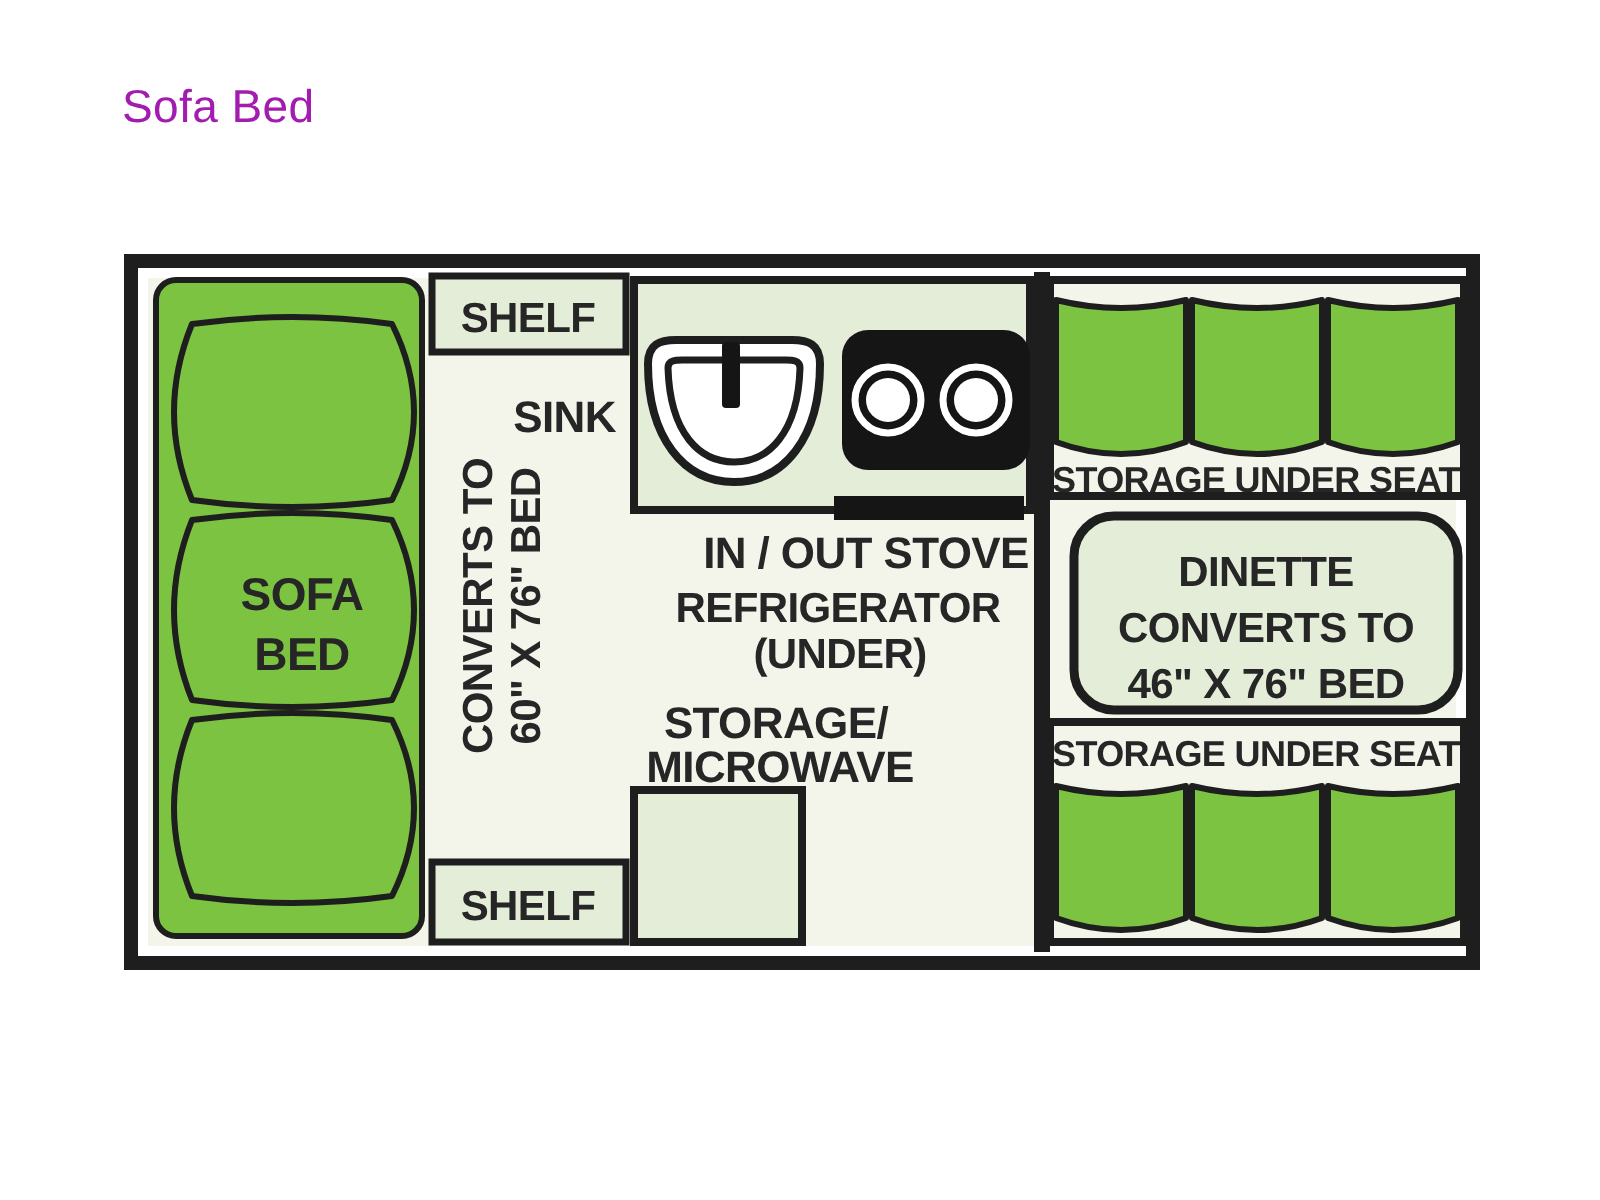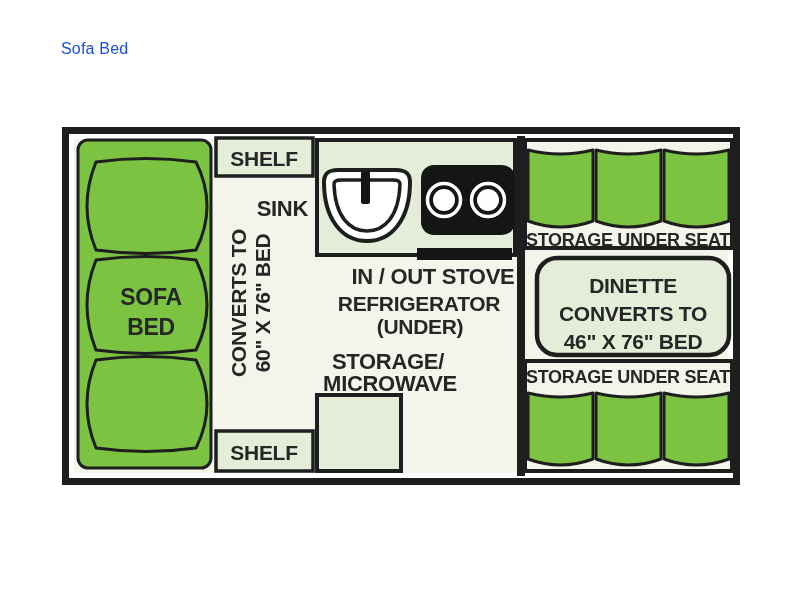--- a/index.html
+++ b/index.html
@@ -1,18 +1,18 @@
 <!DOCTYPE html>
 <html><head>
 <meta charset="utf-8">
 <style>
   html,body{margin:0;padding:0;background:#ffffff;}
   .stage{position:relative;width:800px;height:600px;background:#ffffff;overflow:hidden;
          font-family:"Liberation Sans", sans-serif;}
-  .title{position:absolute;left:61px;top:40px;font-size:16px;color:#1d4ed8;
+  .title{position:absolute;left:61px;top:40px;font-size:23px;color:#a21caf;
          letter-spacing:0.2px;}
   .plan{position:absolute;left:62px;top:127px;}
   text{font-family:"Liberation Sans", sans-serif;font-weight:bold;fill:#262626;
        letter-spacing:-0.3px;}
 </style>
 </head>
 <body>
 
 <div class="stage">
 

